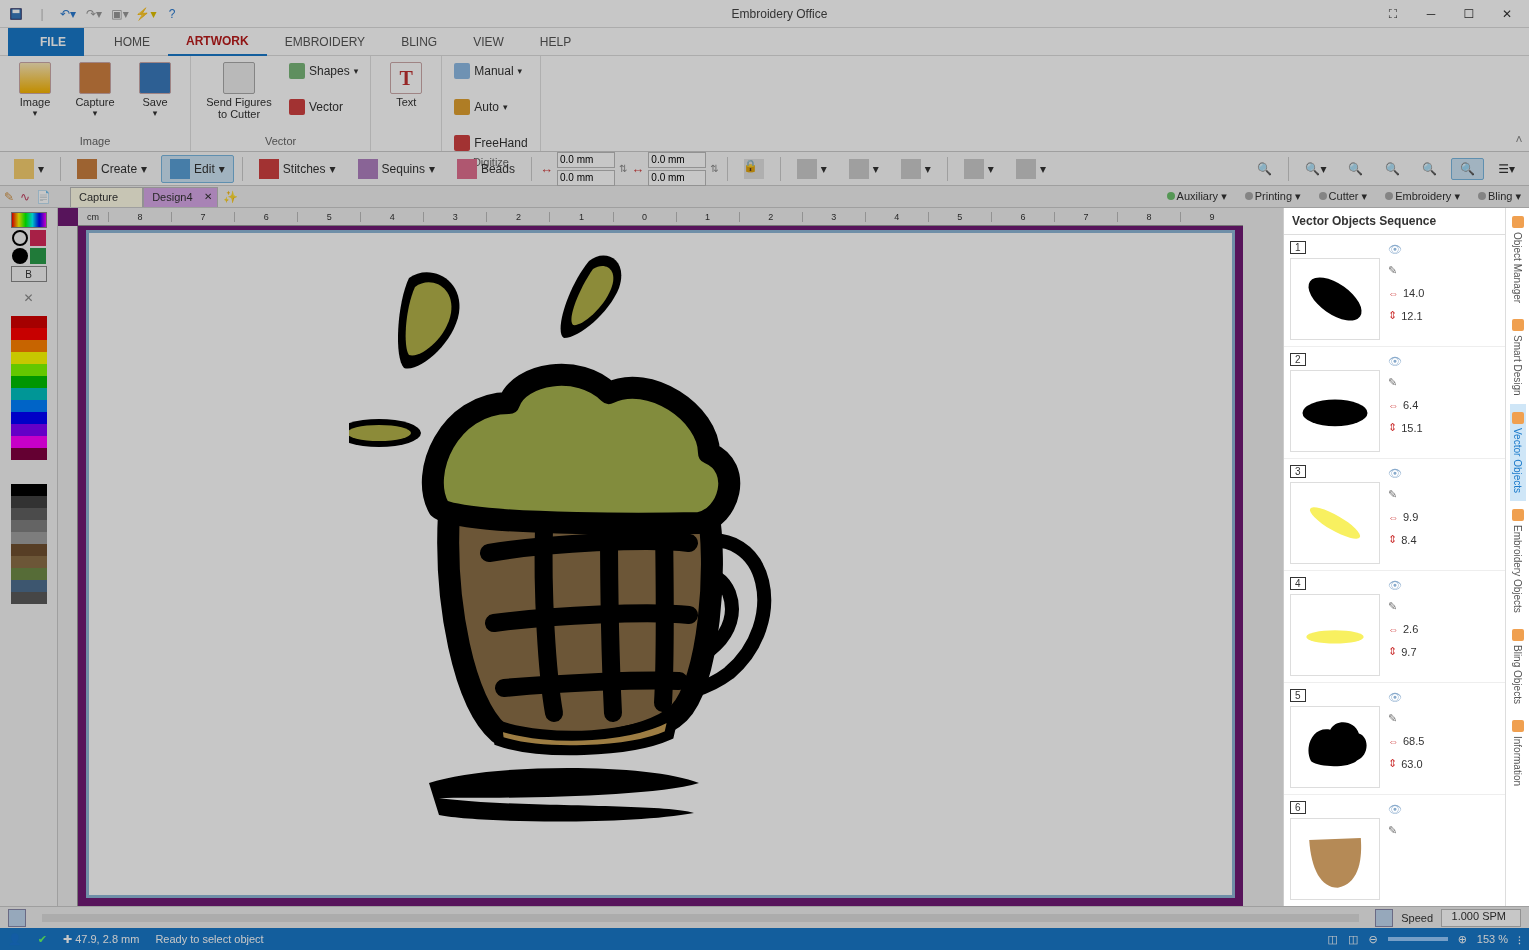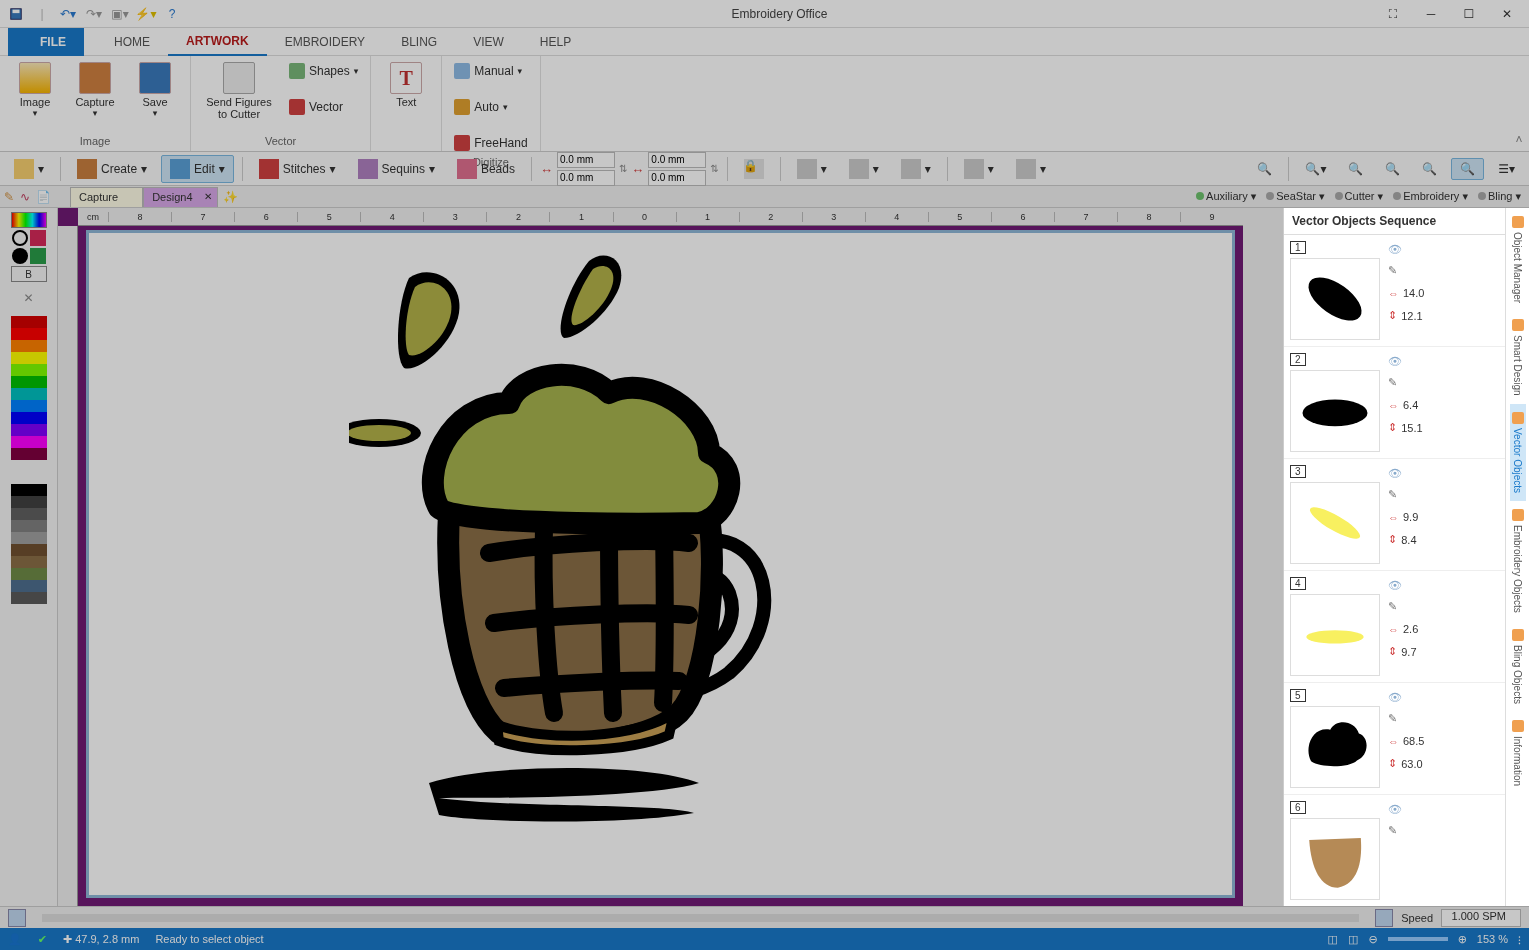--- a/index.html
+++ b/index.html
@@ -41,21 +41,21 @@
 .tb2-btn .icon { width: 20px; height: 20px; }
 .tb2-sep { width: 1px; height: 24px; background: #ccc; margin: 0 2px; }
 .dim-box { display: flex; flex-direction: column; gap: 2px; }
 .dim-input { width: 58px; height: 16px; font-size: 10px; border: 1px solid #bbb; background: #fff; padding-left: 2px; }
 
 
 .doctabs { height: 22px; background: #f0f0f0; display: flex; align-items: center; padding-left: 70px; gap: 0; border-bottom: 1px solid #ccc; position: relative; }
 .doctab { height: 20px; display: flex; align-items: center; padding: 0 24px 0 8px; font-size: 11px; border: 1px solid #bbb; border-bottom: none; background: #fffde7; cursor: pointer; position: relative;}
 .doctab.active { background: #d8a8e8; }
 .doctab .close { position: absolute; right: 4px; top: 3px; font-size: 10px; }
-.doctabs-right { position: absolute; right: 8px; display: flex; gap: 10px; font-size: 11px; align-items: center; }
+.doctabs-right { position: absolute; right: 8px; display: flex; gap: 18px; font-size: 11px; align-items: center; }
 .status-dot { width: 8px; height: 8px; border-radius: 50%; background: #6ec26e; display: inline-block; margin-right: 2px; }
 .status-dot.gray { background: #aaa; }
 
 
 .mainarea { position: relative; display: flex; height: calc(100% - 28px - 28px - 96px - 34px - 22px - 22px - 22px); }
 .leftstrip { width: 58px; background: #f5f5f5; border-right: 1px solid #ccc; display: flex; flex-direction: column; align-items: center; padding-top: 4px; gap: 2px; }
 .swatch-pair { display: flex; gap: 2px; align-items: center;}
 .swatch-pair .shape { width: 16px; height: 16px; }
 .palette { display: flex; flex-direction: column; gap: 0; margin-top: 8px; }
 .pal-row { width: 36px; height: 12px; }
@@ -264,21 +264,21 @@
   <div class="doctab">
       <span>Capture</span>
     </div>
   <div class="doctab active">
       <span>Design4</span>
       <span class="close">✕</span>
     </div>
   <span style="margin-left:6px;color:#d0b030">✨</span>
   <div class="doctabs-right">
     <span><span class="status-dot"></span><span>Auxiliary</span> ▾</span>
-    <span><span class="status-dot gray"></span><span>SeaStar</span> ▾</span>
+    <span><span class="status-dot gray"></span><span>Printing</span> ▾</span>
     <span><span class="status-dot gray"></span><span>Cutter</span> ▾</span>
     <span><span class="status-dot gray"></span><span>Embroidery</span> ▾</span>
     <span><span class="status-dot gray"></span><span>Bling</span> ▾</span>
   </div>
 </div>
 
 <div class="mainarea">
 
   <div class="leftstrip">
     <div style="width:36px;height:16px;background:linear-gradient(90deg,#f00,#ff0,#0f0,#0ff,#00f,#f0f);border:1px solid #888"></div>

